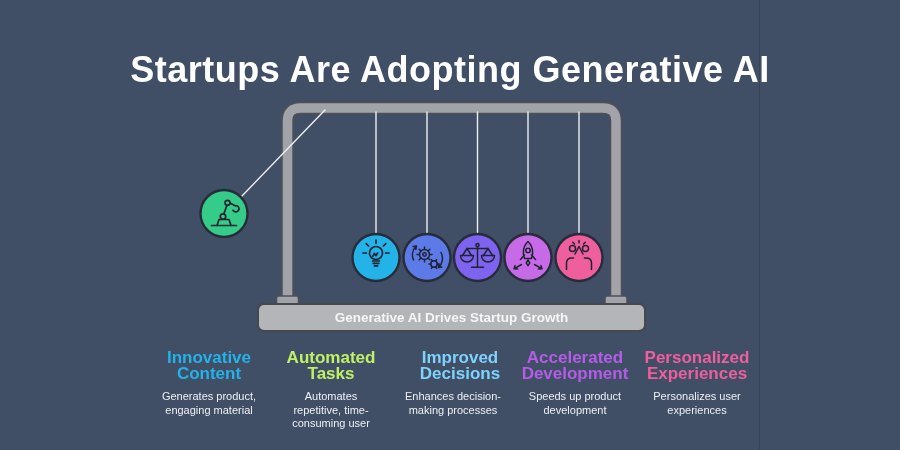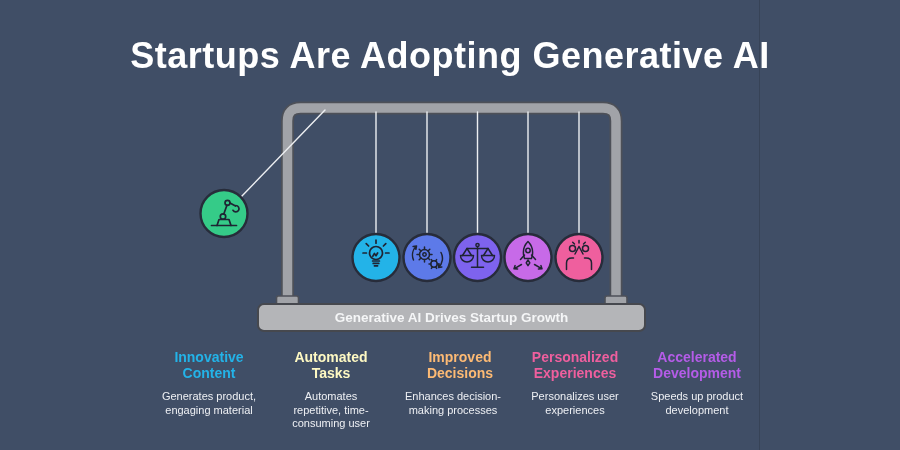--- a/index.html
+++ b/index.html
@@ -1,33 +1,33 @@
 <!DOCTYPE html>
 <html><head>
 <meta charset="utf-8">
 <style>
   html,body{margin:0;padding:0;}
   .canvas{
     position:relative;width:900px;height:450px;overflow:hidden;
     font-family:"Liberation Sans",sans-serif;background:#404e66;
   }
   .page-title{
-    position:absolute;top:36px;left:0;width:100%;margin:0;
+    position:absolute;top:50px;left:0;width:100%;margin:0;
     text-align:center;font-size:36px;line-height:40px;font-weight:700;
     color:#ffffff;letter-spacing:.5px;
   }
   .seam{position:absolute;left:759px;top:0;width:1px;height:450px;background:rgba(0,0,0,.14);}
   .cradle-svg{position:absolute;left:0;top:0;}
   .columns{
     position:absolute;left:148px;top:348px;width:610px;display:flex;
   }
   .col{flex:1 1 0;text-align:center;}
   .col-head-wrap{height:33px;display:flex;align-items:flex-end;justify-content:center;}
   .col-heading{
-    white-space:pre-line;font-weight:700;font-size:14px;line-height:15.5px;
+    white-space:pre-line;font-weight:700;font-size:17px;line-height:15.5px;
   }
   .col-body{
     margin-top:9px;white-space:pre-line;font-size:11px;line-height:13.5px;
     color:#eef0f4;
   }
 </style>
 </head>
 <body>
 
 <div class="canvas" style="background-color: rgb(64, 78, 102);">
@@ -133,46 +133,46 @@
     <div class="col">
       <div class="col-head-wrap">
           <span class="col-heading" style="color: rgb(35, 179, 232);">Innovative
 Content</span>
         </div>
       <div class="col-body">Generates product,
 engaging material</div>
     </div>
     <div class="col">
       <div class="col-head-wrap">
-          <span class="col-heading" style="color: #fef9c3;">Automated
+          <span class="col-heading" style="color: #bef264;">Automated
 Tasks</span>
         </div>
       <div class="col-body">Automates
 repetitive, time-
 consuming user</div>
     </div>
     <div class="col">
       <div class="col-head-wrap">
-          <span class="col-heading" style="color: #fdba74; margin-left: 14px;">Improved
+          <span class="col-heading" style="color: #7dd3fc; margin-left: 14px;">Improved
 Decisions</span>
         </div>
       <div class="col-body">Enhances decision-
 making processes</div>
+    </div>
+    <div class="col">
+      <div class="col-head-wrap">
+          <span class="col-heading" style="color: rgb(181, 92, 232);">Accelerated
+Development</span>
+        </div>
+      <div class="col-body">Speeds up product
+development</div>
     </div>
     <div class="col">
       <div class="col-head-wrap">
           <span class="col-heading" style="color: rgb(239, 95, 158);">Personalized
 Experiences</span>
         </div>
       <div class="col-body">Personalizes user
 experiences</div>
     </div>
-    <div class="col">
-      <div class="col-head-wrap">
-          <span class="col-heading" style="color: rgb(181, 92, 232);">Accelerated
-Development</span>
-        </div>
-      <div class="col-body">Speeds up product
-development</div>
-    </div>
   </div>
 
 </div>
 
 </body></html>

